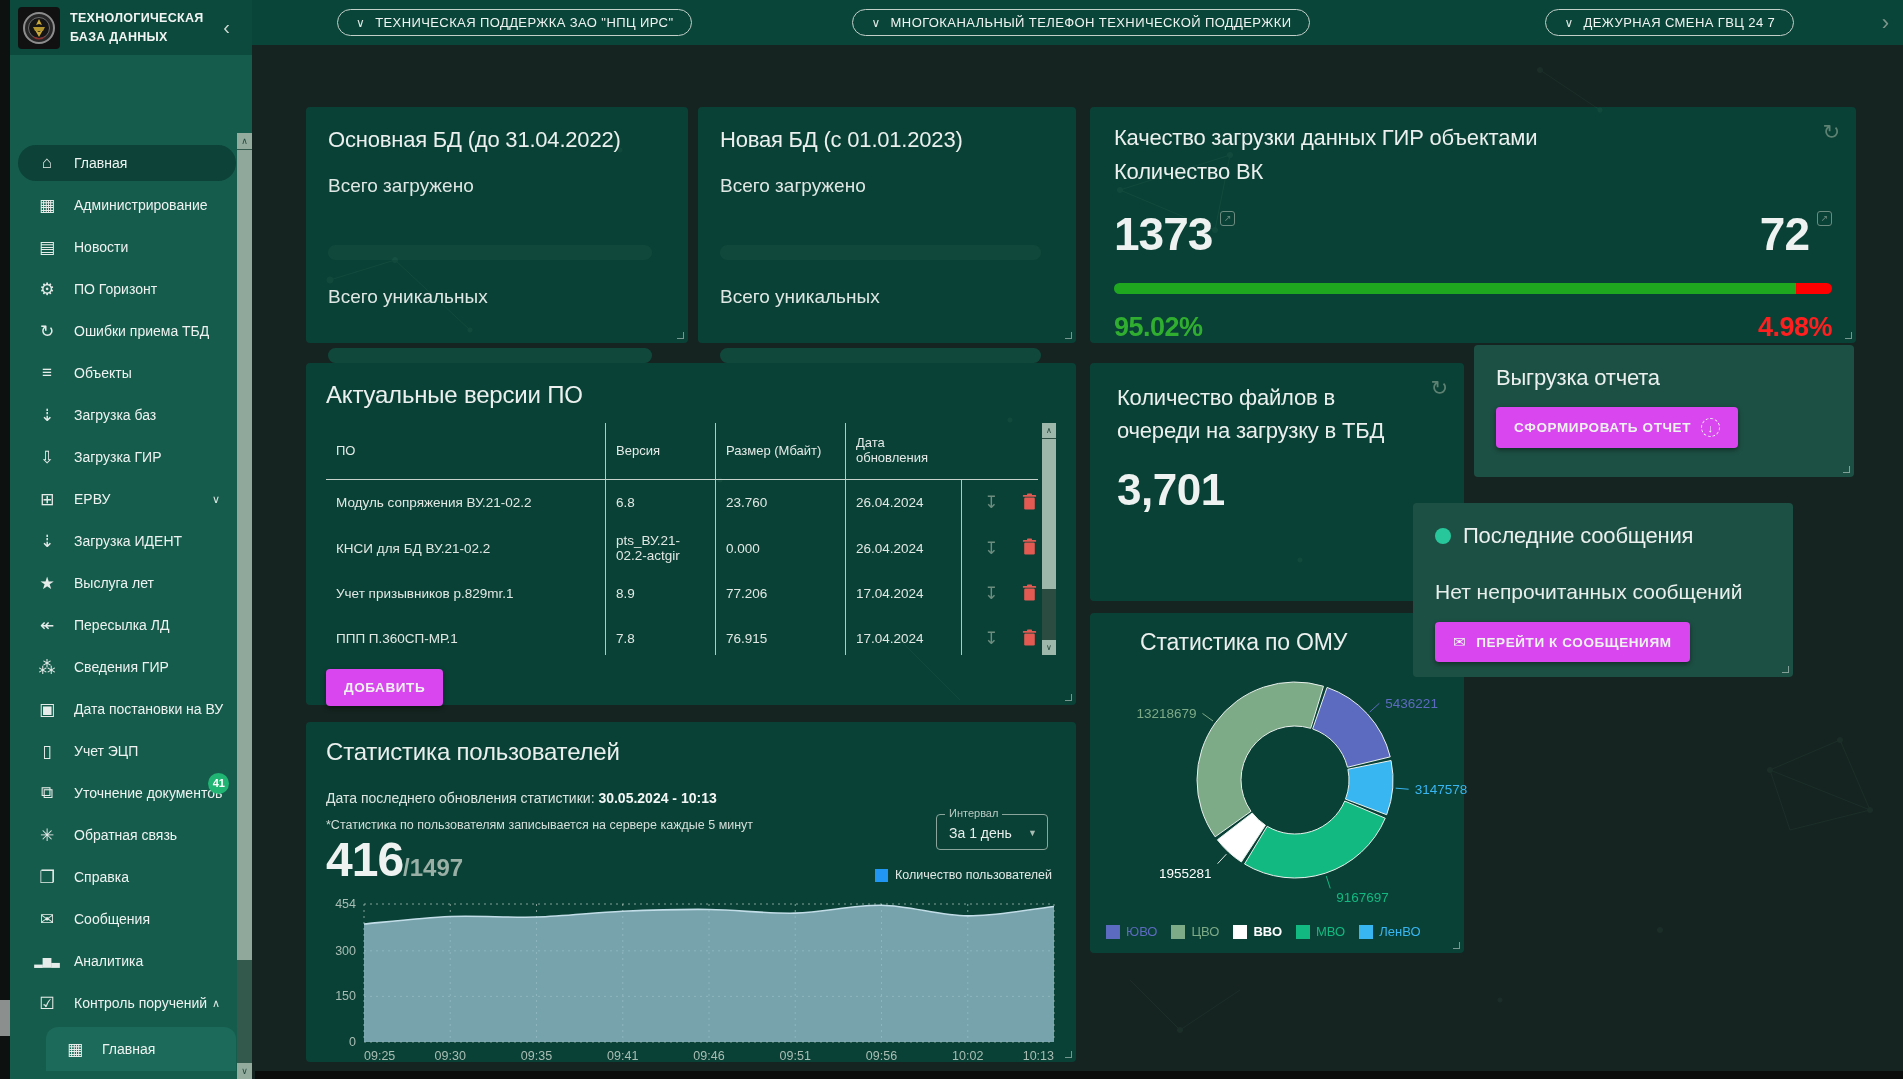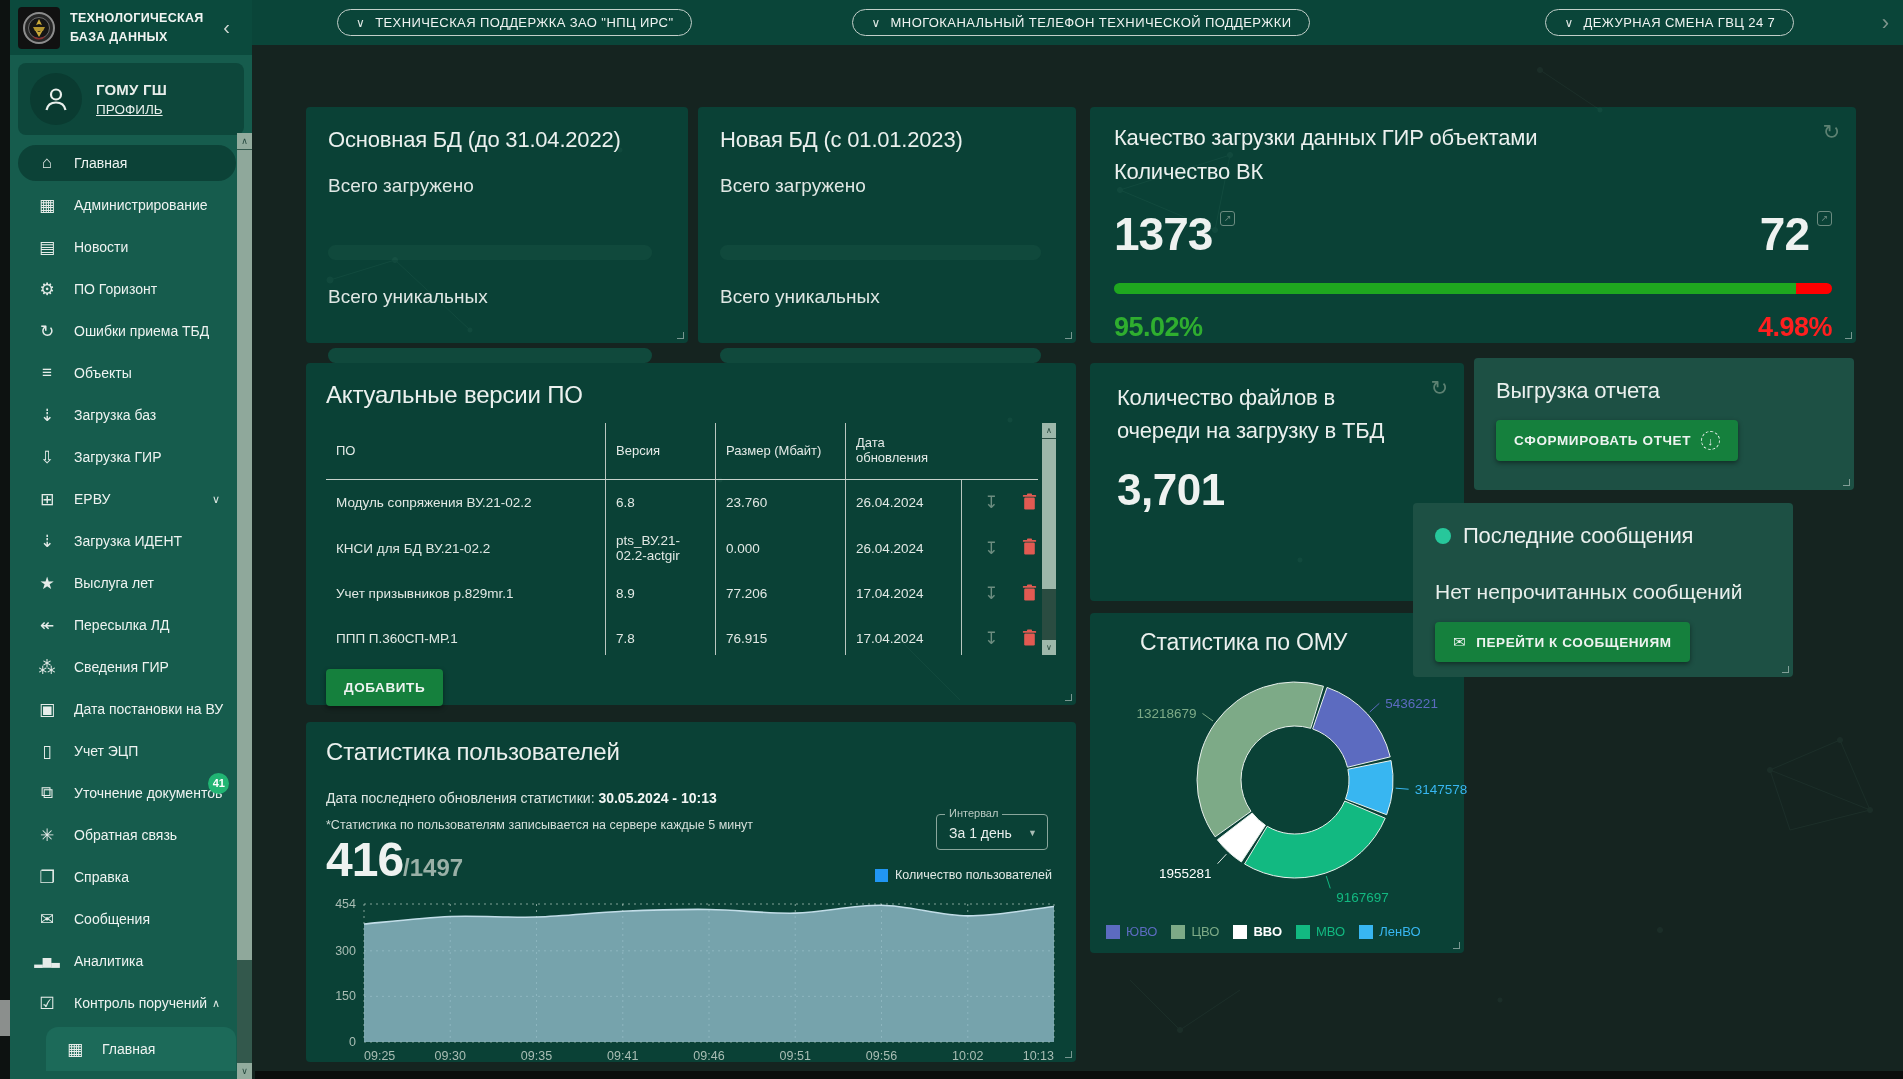--- a/index.html
+++ b/index.html
@@ -81,21 +81,21 @@
   .v-cell { font-size:13.5px; color:#e1e8e4; padding:8px 10px; word-break:break-word; }
   .colline { border-right:1px solid #b9c6bf; align-self:stretch; display:flex; align-items:center; }
   .v-actions { display:flex; align-items:center; gap:24px; padding-left:22px; border-left:1px solid #b9c6bf; align-self:stretch; }
   .act { cursor:pointer; font-size:17px; line-height:1; }
   .act.dl { color:#64herring; color:#6d8d80; }
   .v-scroll { position:absolute; right:0; top:0; width:14px; height:100%; background:#2a4c41; }
   .v-scroll .btn { position:absolute; left:0; width:14px; height:15px; background:#9db7aa; color:#23453a; font-size:8px;
                    display:flex; align-items:center; justify-content:center; cursor:pointer; }
   .v-scroll .btn.up{top:0;} .v-scroll .btn.down{bottom:0;}
   .v-scroll .thumb { position:absolute; left:0; top:16px; height:150px; width:14px; background:#9db7aa; }
-  .btn-flat { display:inline-flex; align-items:center; gap:10px; background:#15803d; color:#eef3f0; border:none; border-radius:4px;
+  .btn-flat { display:inline-flex; align-items:center; gap:10px; background:#d946ef; color:#eef3f0; border:none; border-radius:4px;
               font-size:13.5px; font-weight:700; letter-spacing:.6px; padding:11px 18px; cursor:pointer;
               box-shadow:0 2px 5px rgba(0,0,0,.45); font-family:inherit; }
   .add-btn { margin-top:14px; }
 
   
   .s-card { padding:16px 20px; }
   .s-meta { font-size:14px; margin-top:24px; color:#dde5e1; }
   .s-meta b { color:#f2f6f4; }
   .s-note { font-size:12.5px; margin-top:12px; color:#d5dfda; }
   .s-count { margin-top:4px; line-height:1; }
@@ -167,32 +167,20 @@
           <path d="M12 26 Q18 30 24 26 L23 28 Q18 31 13 28 Z" fill="#8c2f2f"></path>
         </svg>
       </div>
       <div class="side-title">
         <div>ТЕХНОЛОГИЧЕСКАЯ</div>
         <div>БАЗА ДАННЫХ</div>
       </div>
       <span class="collapse">‹</span>
     </div>
 
-    <div class="profile">
-      <div class="avatar">
-        <svg width="30" height="30" viewBox="0 0 30 30" fill="none" stroke="#e9efec" stroke-width="2.2">
-          <circle cx="15" cy="10.5" r="5"></circle>
-          <path d="M5.5 26 Q7 18.5 15 18.5 Q23 18.5 24.5 26"></path>
-        </svg>
-      </div>
-      <div>
-        <div class="profile-name">ГОМУ ГШ</div>
-        <span class="profile-link">ПРОФИЛЬ</span>
-      </div>
-    </div>
 
     <nav class="menu" id="menu">
         <div class="menu-item active">
           <span class="mi-icon">⌂</span>
           <span class="mi-label">Главная</span>
         </div>
         <div class="menu-item">
           <span class="mi-icon">▦</span>
           <span class="mi-label">Администрирование</span>
         </div>
@@ -527,21 +515,21 @@
           <span class="sq" style="background: rgb(18, 185, 129);"></span>
           <span style="color: rgb(18, 185, 129);">МВО</span>
         </span>
         <span class="li">
           <span class="sq" style="background: rgb(56, 182, 241);"></span>
           <span style="color: rgb(56, 182, 241);">ЛенВО</span>
         </span>
       </div>
   </section>
 
-  <section class="card light r-card" style="left:1474px;top:358px;width:380px;height:132px;">
+  <section class="card light r-card" style="left:1474px;top:345px;width:380px;height:132px;">
     <div class="card-title">Выгрузка отчета</div>
     <button class="btn-flat" style="margin-top:16px;">
       <span>СФОРМИРОВАТЬ ОТЧЕТ</span>
       <span class="circle-dl">↓</span>
     </button>
   </section>
 
   <section class="card light r-card" style="left:1413px;top:503px;width:380px;height:174px;">
     <div class="m-title-row">
       <span class="m-dot"></span>

